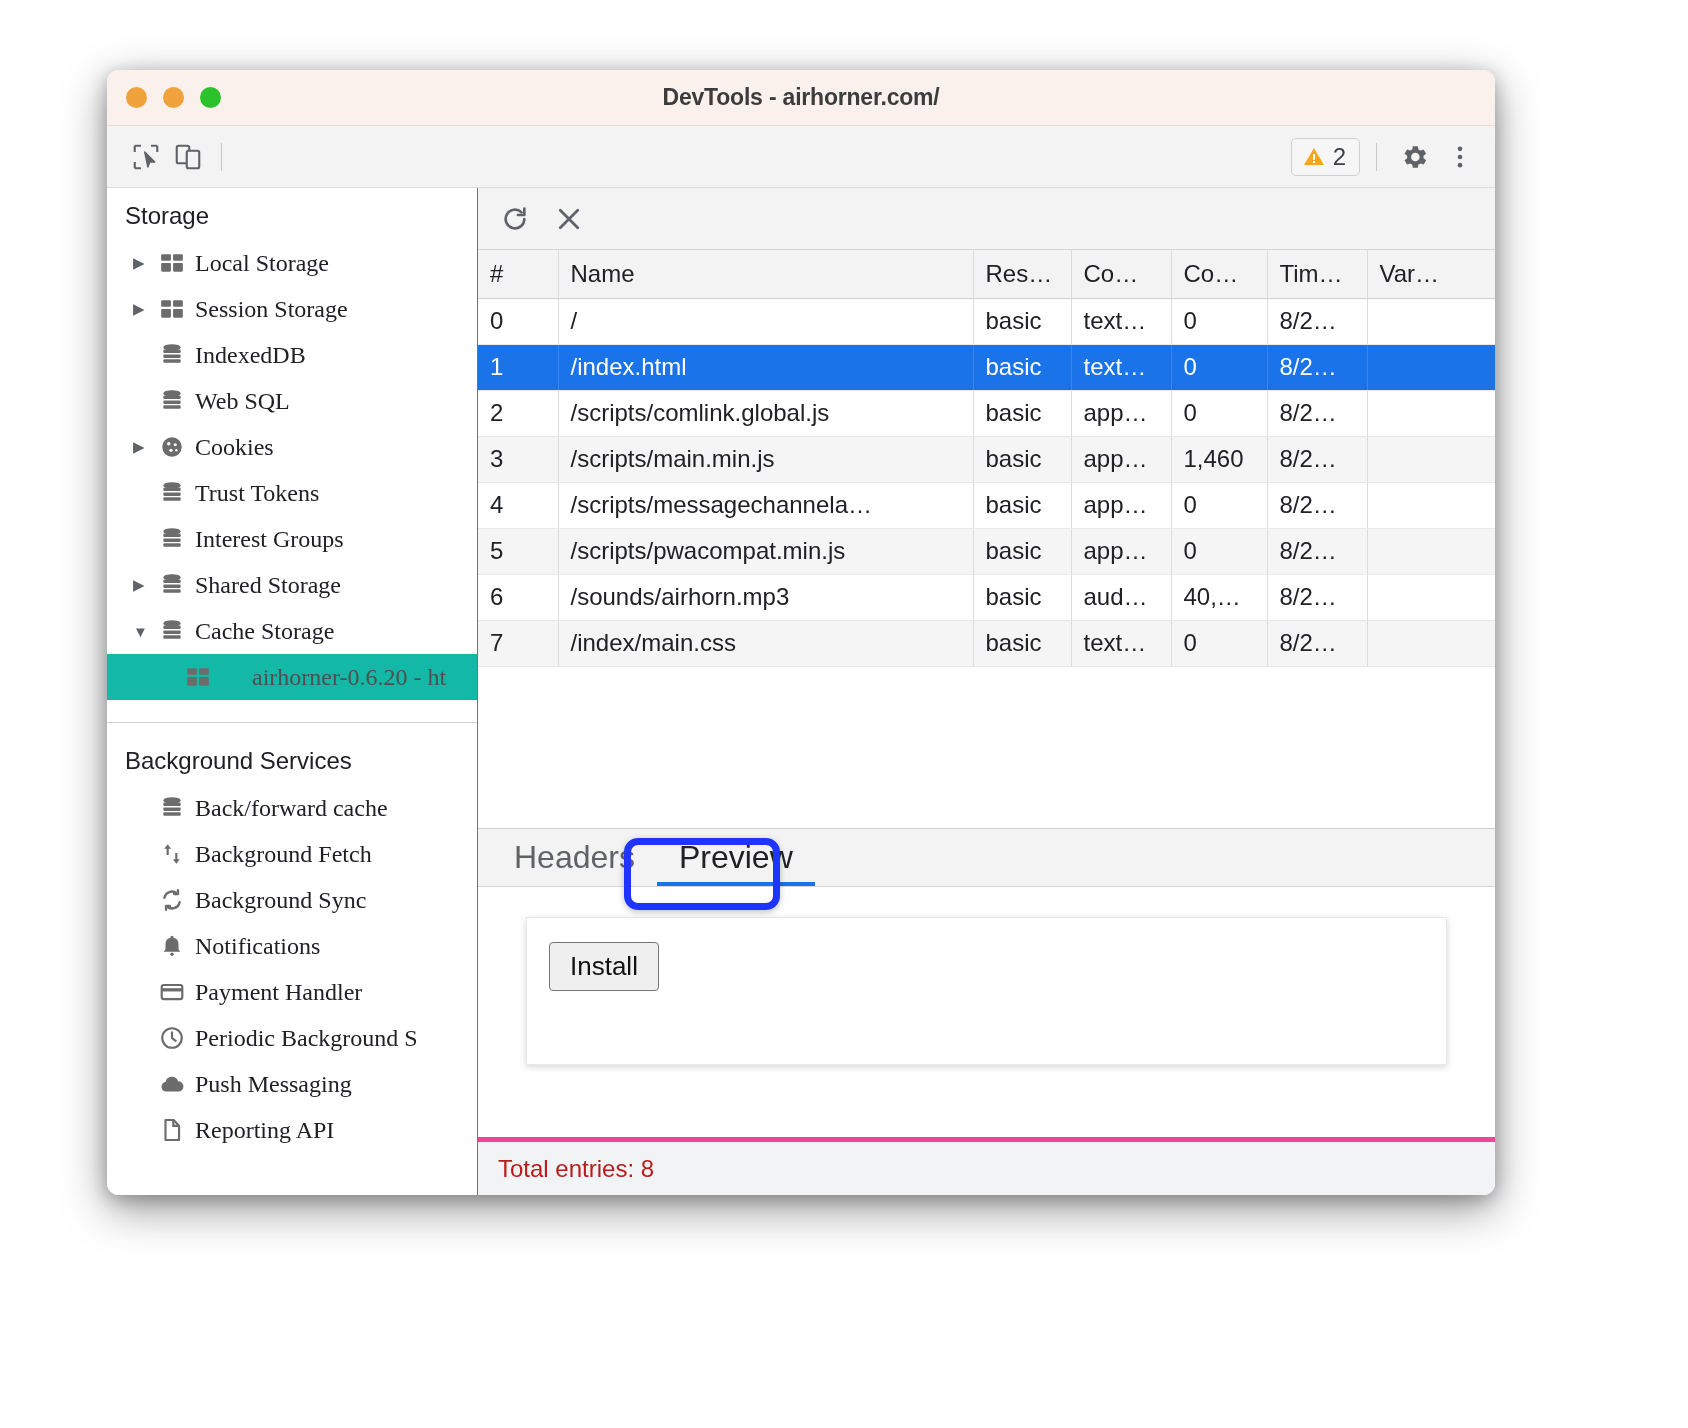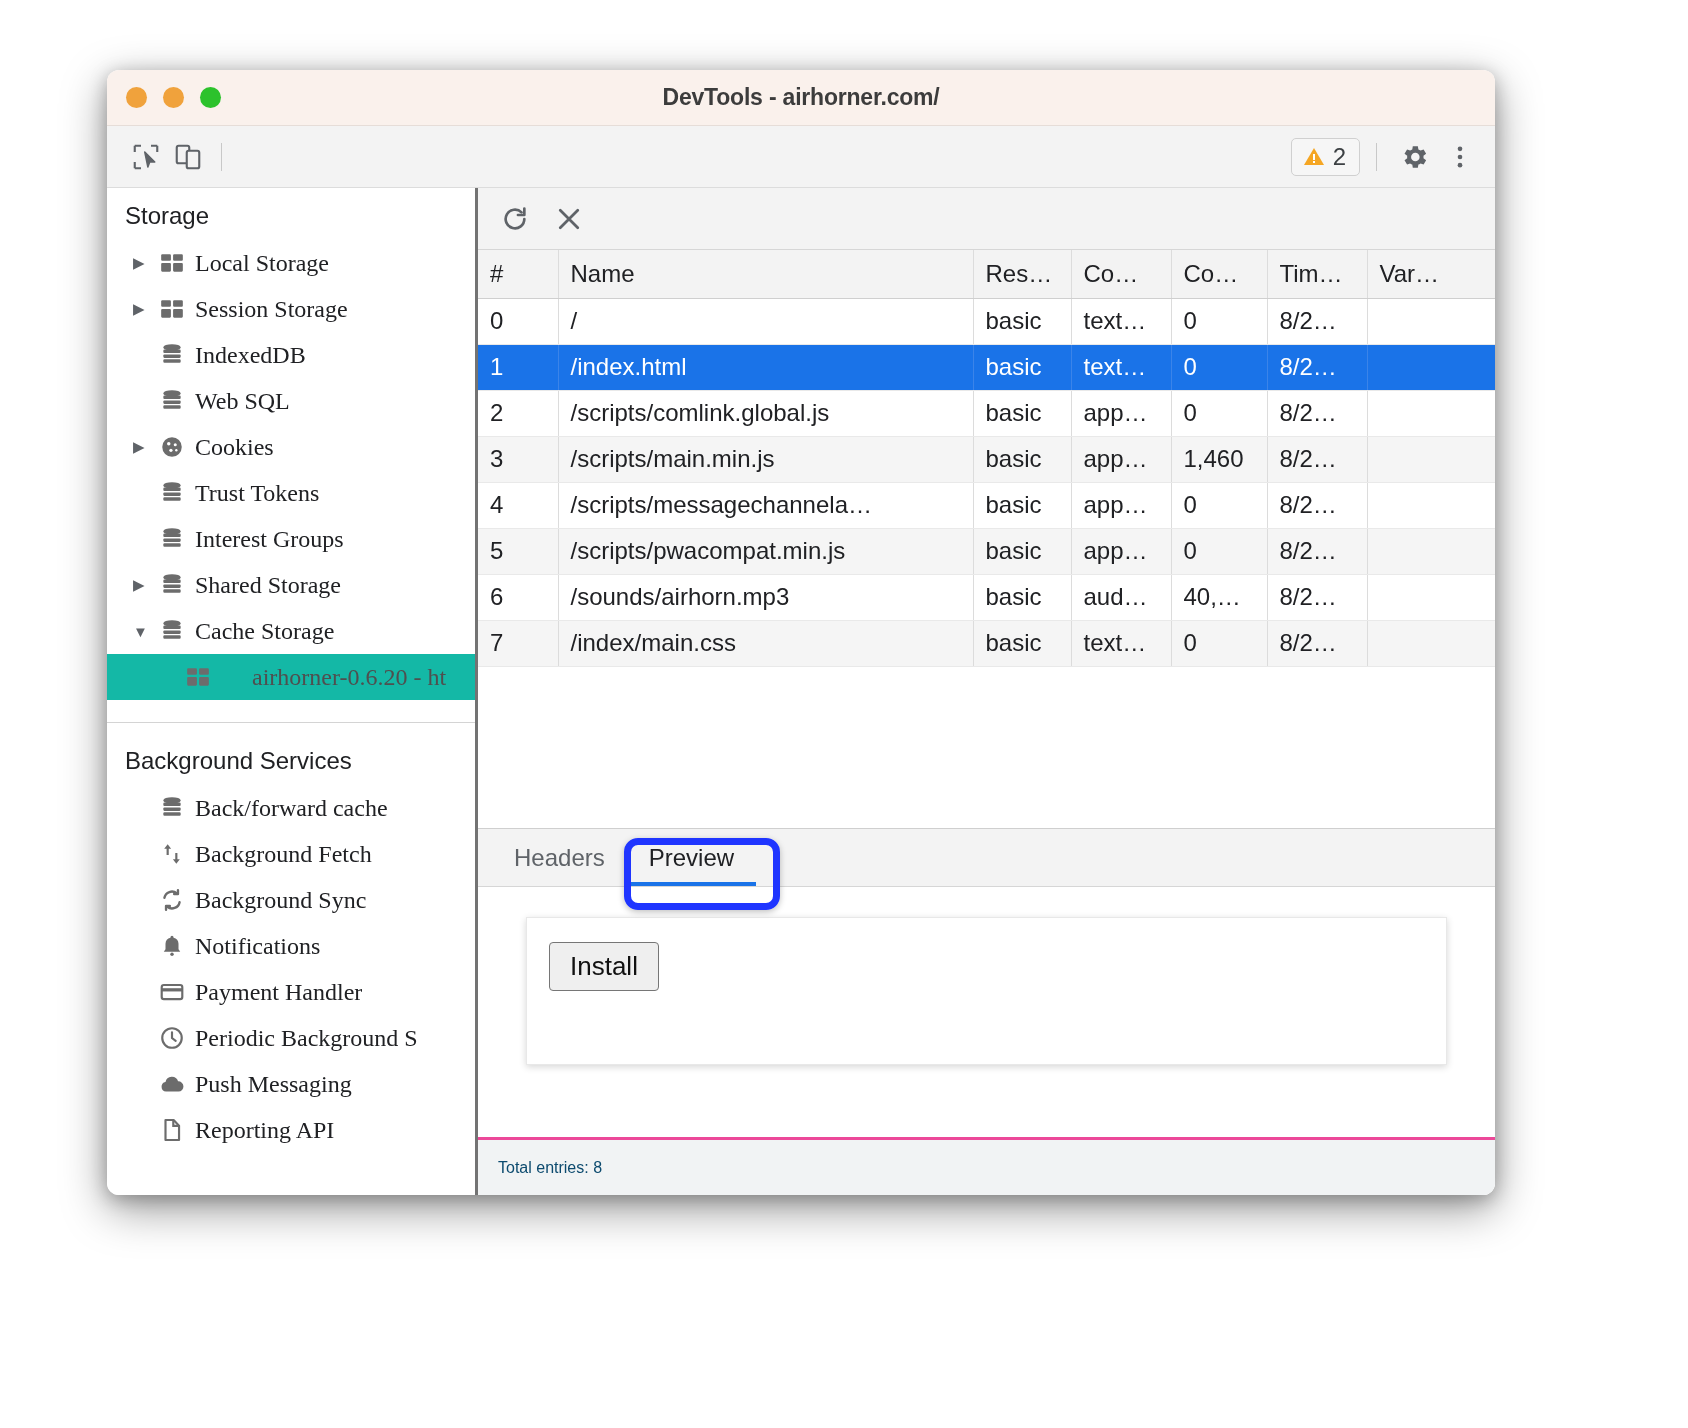--- a/index.html
+++ b/index.html
@@ -88,21 +88,21 @@
   }
   .warn-chip .num { font-size: 24px; color: #3c4043; }
 
   
   .dt-body { flex: 1; display: flex; min-height: 0; }
 
   
   .sidebar {
     width: 371px; flex: none;
     background: #ffffff;
-    border-right: 3px solid #737373;
+    border-right: 1px solid #737373;
     overflow: hidden;
     position: relative;
   }
   .side-section-title {
     font-size: 24px; color: #202124;
     padding: 14px 0 10px 18px;
   }
   .tree { padding-bottom: 4px; }
   .tree-item {
     display: flex; align-items: center;
@@ -190,21 +190,21 @@
     height: 58px; flex: none;
     background: #f3f3f3;
     border-bottom: 1px solid #d6d6d6;
     display: flex; align-items: stretch;
     padding-left: 14px;
   }
   .d-tab {
     position: relative;
     display: flex; align-items: center;
     padding: 0 22px;
-    font-size: 24px; color: #5f6368;
+    font-size: 32px; color: #5f6368;
     cursor: pointer;
   }
   .d-tab.active { color: #202124; background: #f3f3f3; }
   .d-tab.active::after {
     content: ""; position: absolute; left: 0; right: 0; bottom: 0;
     height: 4px; background: #1a73e8;
   }
   .highlight-ring {
     position: absolute;
     border: 7px solid #1f35ff;
@@ -230,24 +230,24 @@
     font-size: 26px; color: #111;
     background: #efefef;
     border: 1px solid #767676;
     border-radius: 4px;
     padding: 8px 20px;
     cursor: pointer;
   }
   .statusbar {
     flex: none; height: 58px;
     background: #f1f3f4;
-    border-top: 3px solid #ec4899;
+    border-top: 5px solid #ec4899;
     display: flex; align-items: center;
     padding-left: 20px;
-    font-size: 16px; color: #0c4a6e;
+    font-size: 24px; color: #b91c1c;
   }
 </style>
 </head>
 <body>
 
 <div class="stage">
   <div class="window">
 
     <div class="titlebar">
       <div class="traffic">

